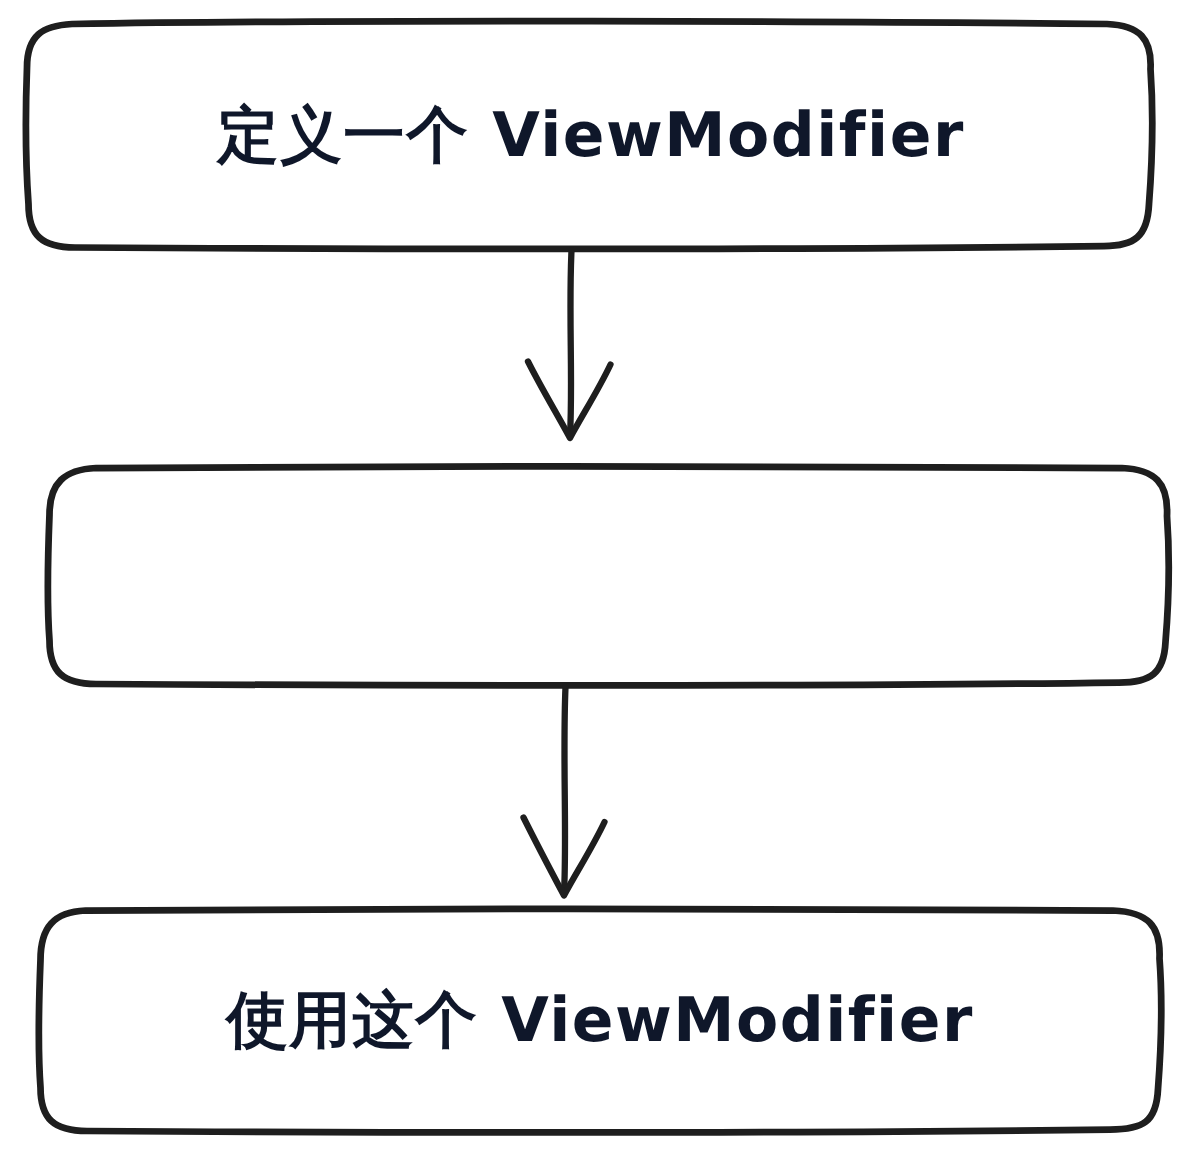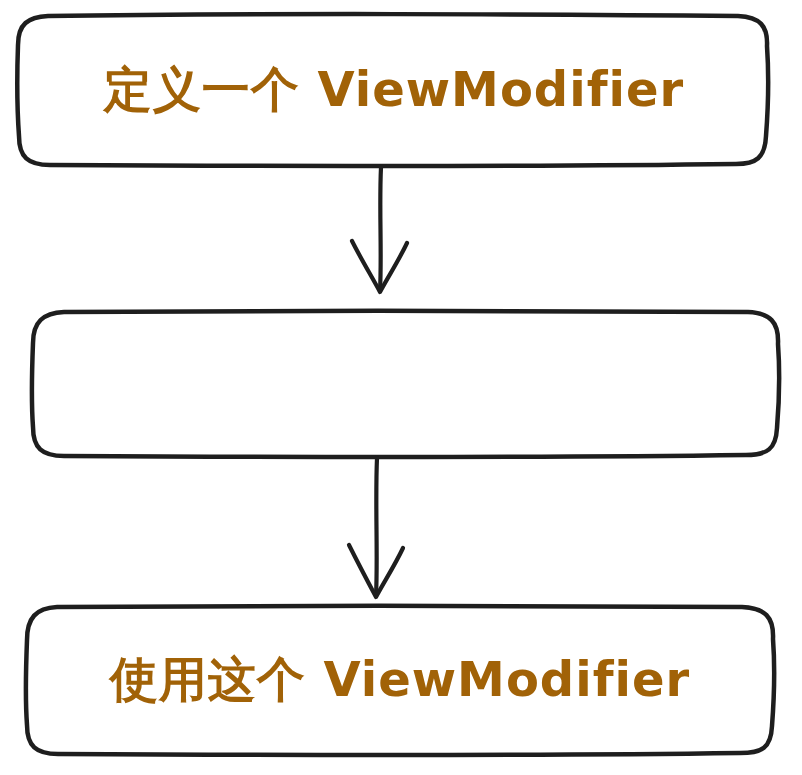--- a/index.html
+++ b/index.html
@@ -20,22 +20,22 @@
     position: absolute;
     left: 0;
     top: 0;
   }
   .node-label {
     position: absolute;
     display: flex;
     align-items: center;
     justify-content: center;
     text-align: center;
-    color: #a16207;
-    font-size: 48px;
+    color: #0f172a;
+    font-size: 41px;
     font-weight: 600;
     letter-spacing: 1px;
     white-space: nowrap;
     pointer-events: none;
   }
   #label-node-1 { left: 18px;  top: 14px;  width: 752px; height: 152px; }
   #label-node-2 { left: 32px;  top: 310px; width: 748px; height: 147px; }
   #label-node-3 { left: 25px;  top: 605px; width: 750px; height: 150px; }
 </style>
 </head>

